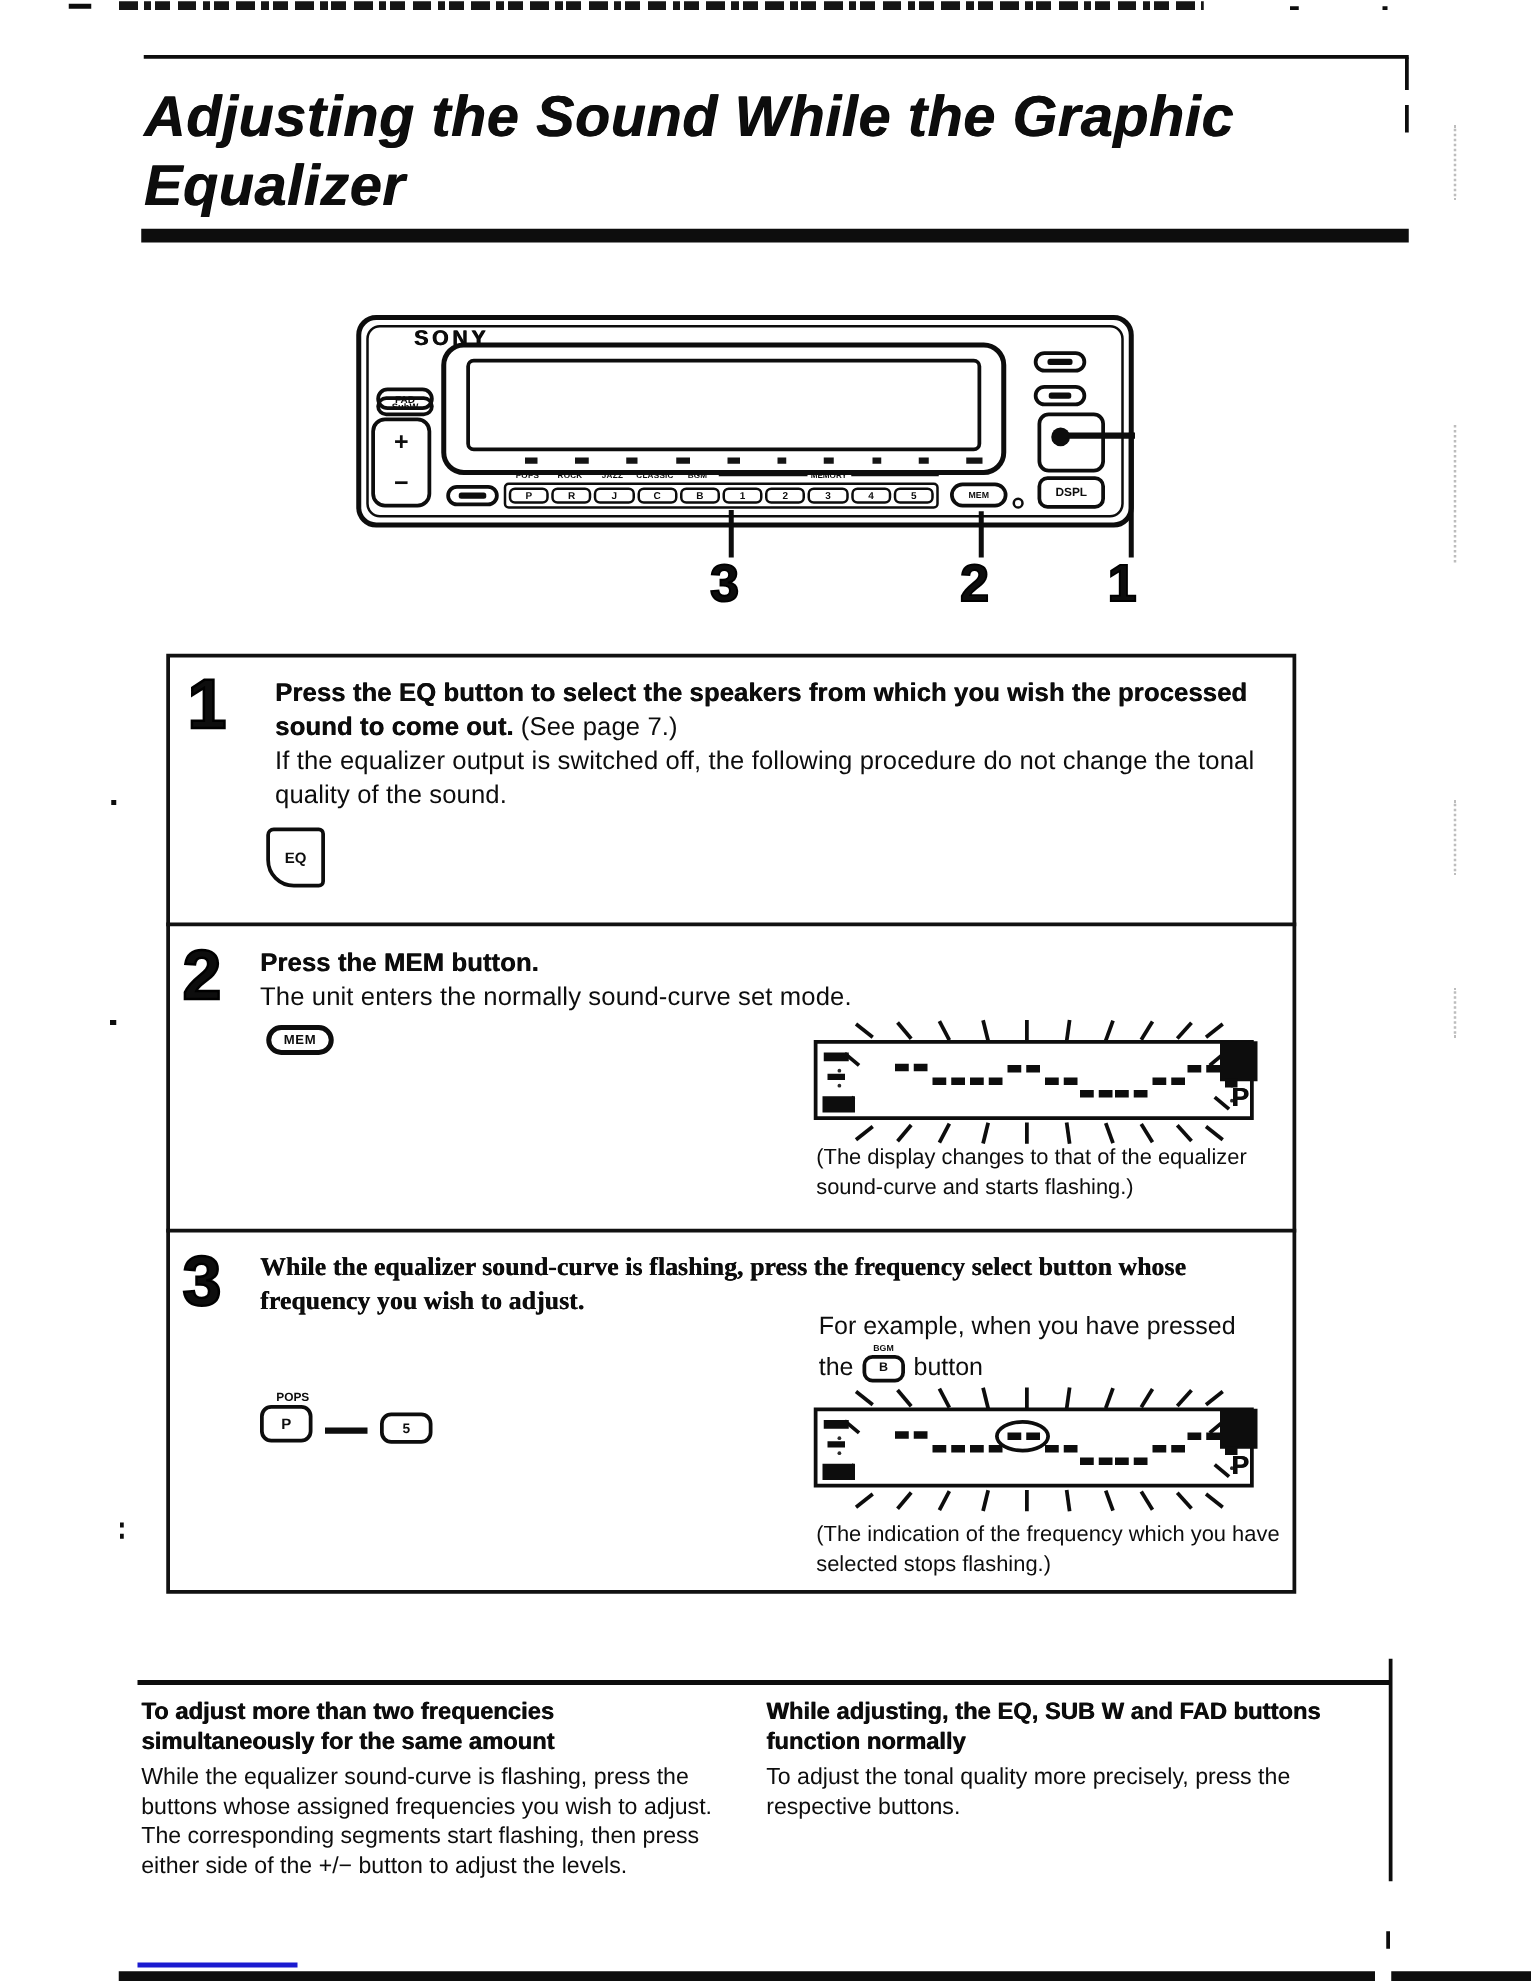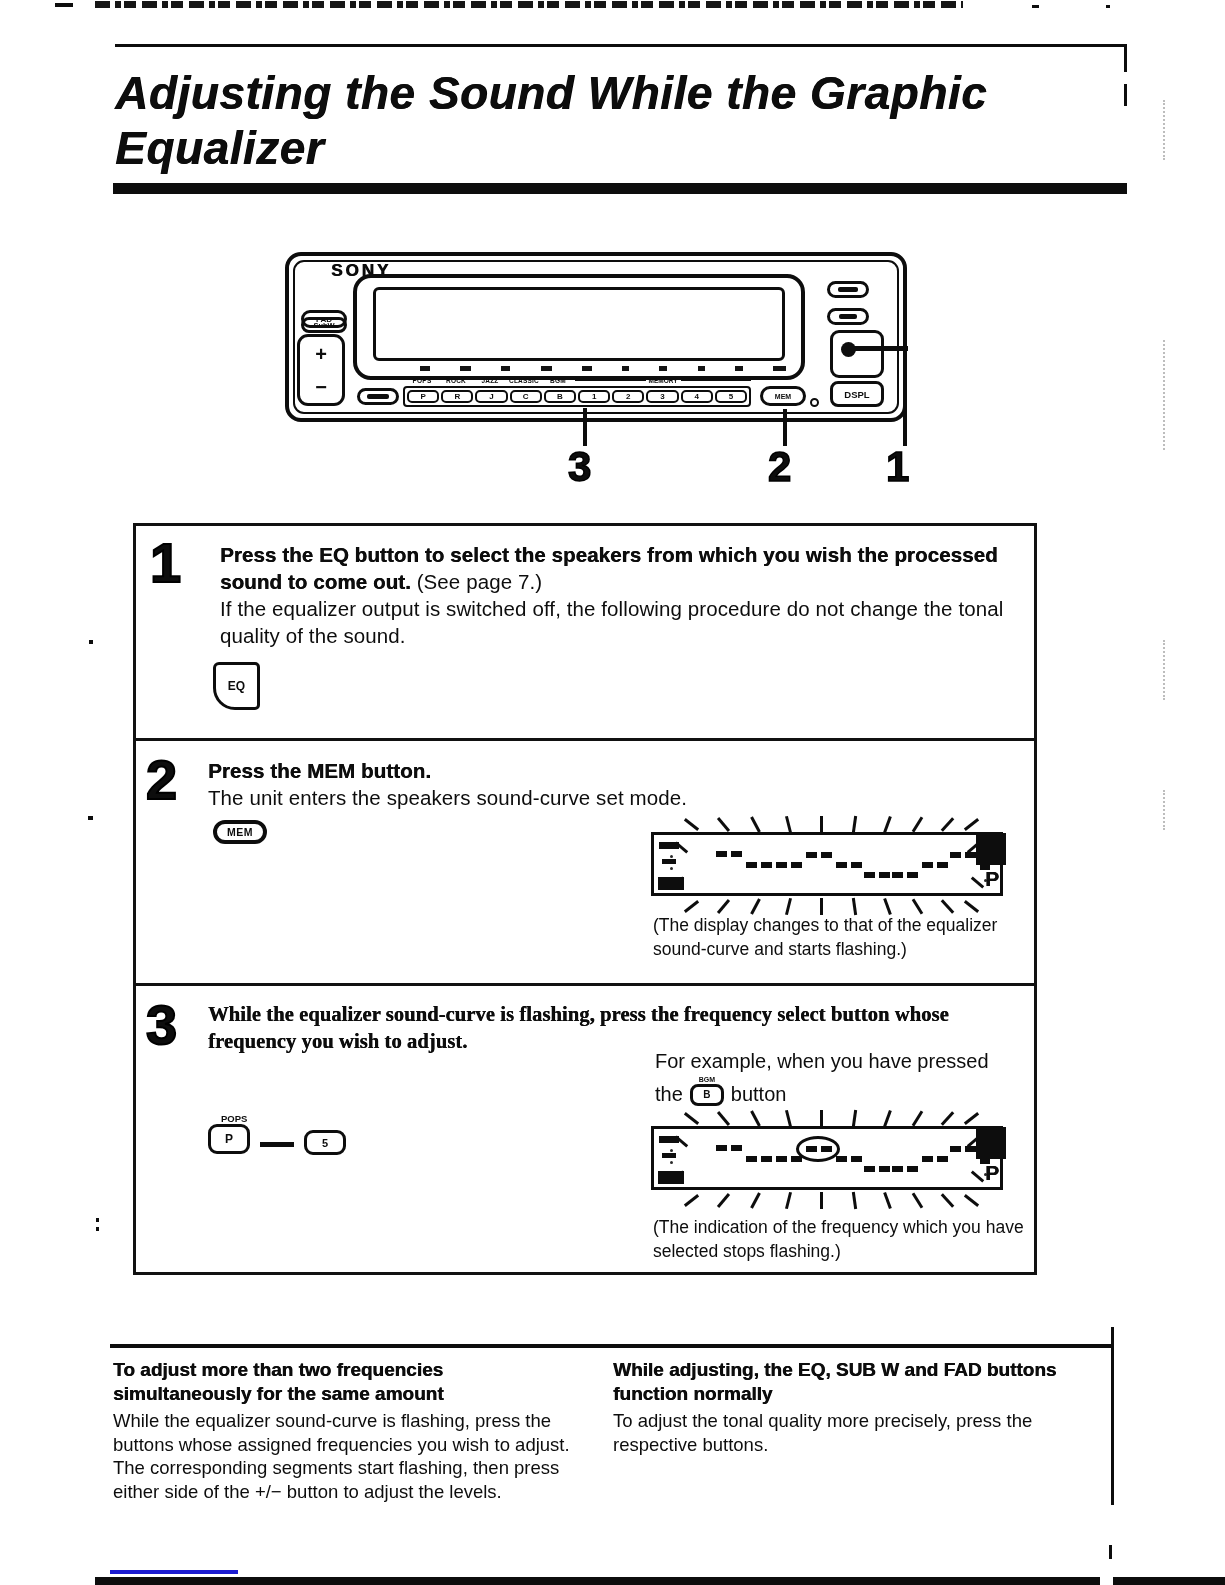--- a/index.html
+++ b/index.html
@@ -178,21 +178,21 @@
     <p><span class="bld">Press the EQ button to select the speakers from which you wish the processed sound to come out.</span> <span>(See page 7.)</span></p>
     <p>If the equalizer output is switched off, the following procedure do not change the tonal quality of the sound.</p>
   </div>
   <div class="eqkey">
       <span>EQ</span>
     </div>
 
   <div class="snum" style="left:146px;top:752px;">2</div>
   <div class="stext" style="left:208px;top:757px;width:802px;">
     <p class="bld">Press the MEM button.</p>
-    <p>The unit enters the speakers sound-curve set mode.</p>
+    <p>The unit enters the normally sound-curve set mode.</p>
   </div>
   <div class="memicon">
       <span>MEM</span>
     </div>
   <div class="disp" style="top:832px;" id="dispA">
       <div class="fl" style="left: 36px; top: -19px; height: 17px; transform: rotate(-52deg);"></div>
       <div class="fl" style="left: 36px; top: 63px; height: 17px; transform: rotate(52deg);"></div>
       <div class="fl" style="left: 68px; top: -19px; height: 17px; transform: rotate(-40deg);"></div>
       <div class="fl" style="left: 68px; top: 63px; height: 17px; transform: rotate(40deg);"></div>
       <div class="fl" style="left: 100px; top: -19px; height: 17px; transform: rotate(-28deg);"></div>

